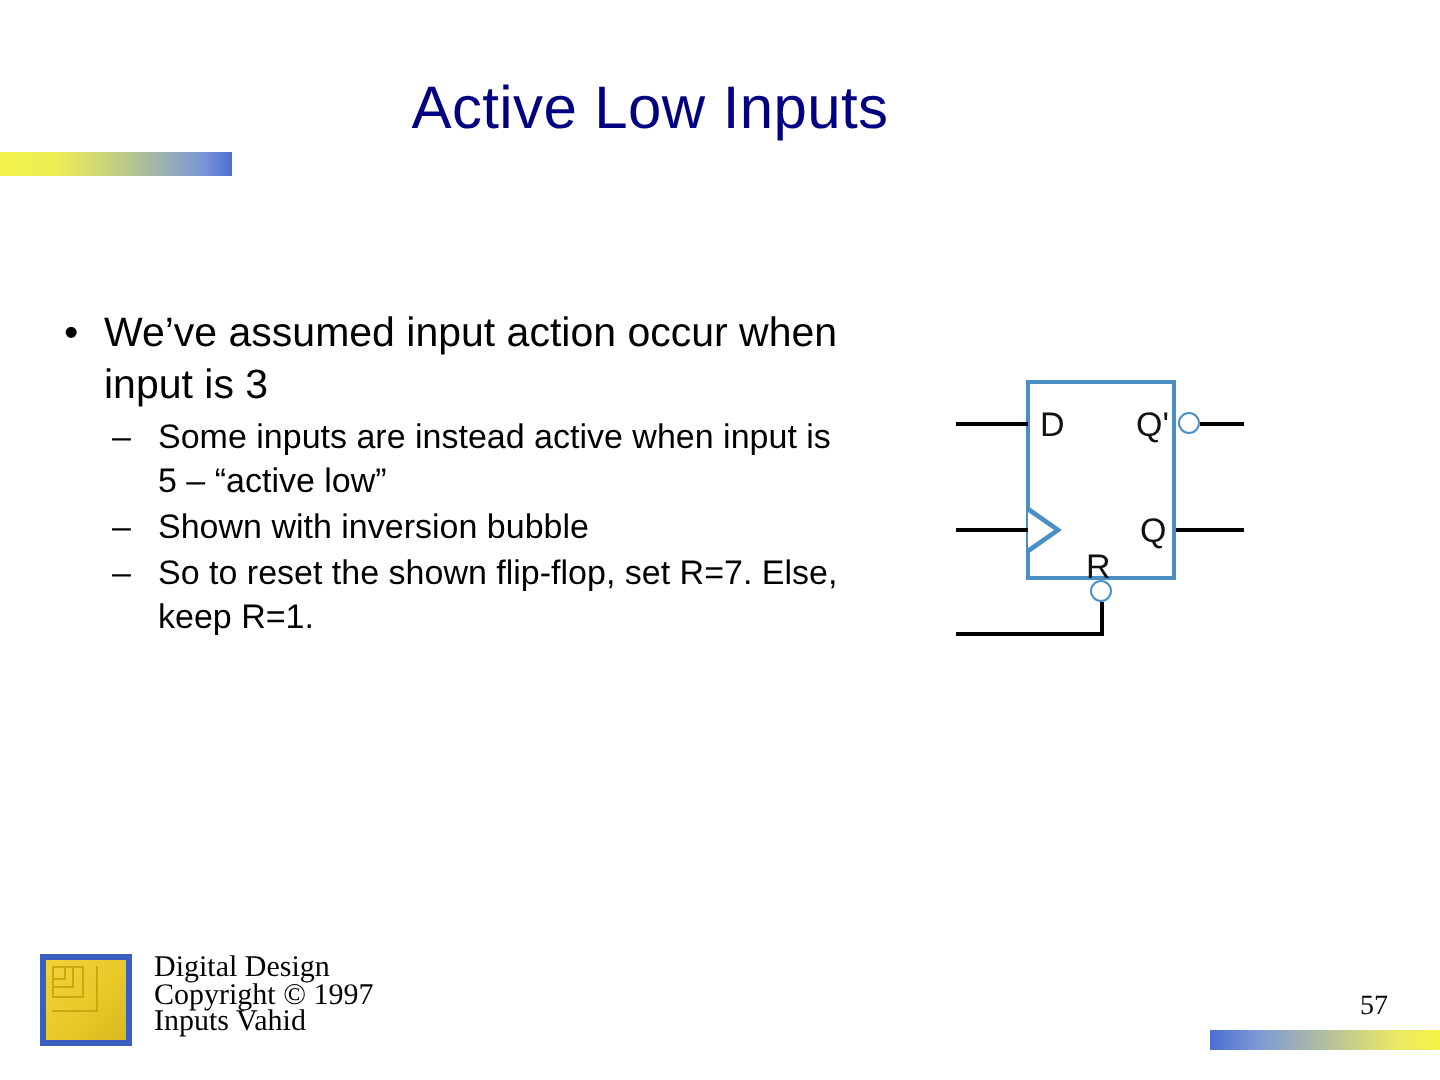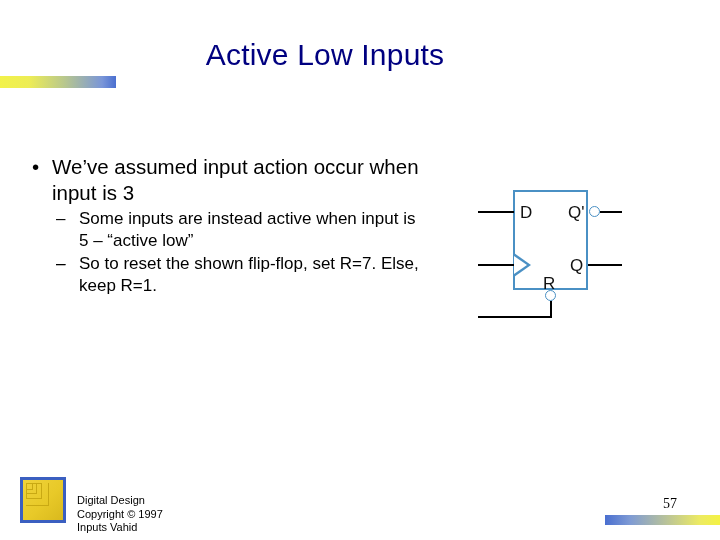--- a/index.html
+++ b/index.html
@@ -174,32 +174,32 @@
   #logo-inner .n3 { left: 3px;  top: 3px;  width: 5px;  height: 5px;  }
   #logo-inner .nband {
     position: absolute;
     left: 3px; top: 3px; width: 22px; height: 22px;
     border-right: 1px solid #c9a913;
     border-bottom: 1px solid #c9a913;
   }
   #credits {
     position: absolute;
     left: 77px;
-    top: 494px;
-    font-family: Liberation Sans, sans-serif;
-    font-size: 11px;
+    top: 478px;
+    font-family: Liberation Serif, serif;
+    font-size: 15px;
     line-height: 13.5px;
     color: #000000;
   }
   #page-number {
     position: absolute;
-    left: 650px;
+    left: 680px;
     top: 496px;
     width: 40px;
-    text-align: center;
+    text-align: left;
     font-family: "Liberation Serif", serif;
     font-size: 14px;
     color: #000000;
   }
 </style>
 </head>
 <body>
 
 <div id="slide">
 
@@ -212,20 +212,21 @@
       <span class="marker">•</span>
       <span>We’ve assumed input action occur when input is 3</span>
     </div>
     <div class="sub-list">
       <div class="bullet-l2">
         <span class="marker">–</span>
         <span>Some inputs are instead active when input is 5 – “active low”</span>
       </div>
       <div class="bullet-l2">
         <span class="marker">–</span>
+        <span>Shown with inversion bubble</span>
       </div>
       <div class="bullet-l2">
         <span class="marker">–</span>
         <span>So to reset the shown flip-flop, set R=7. Else, keep R=1.</span>
       </div>
     </div>
   </div>
 
   <div id="figure">
 

